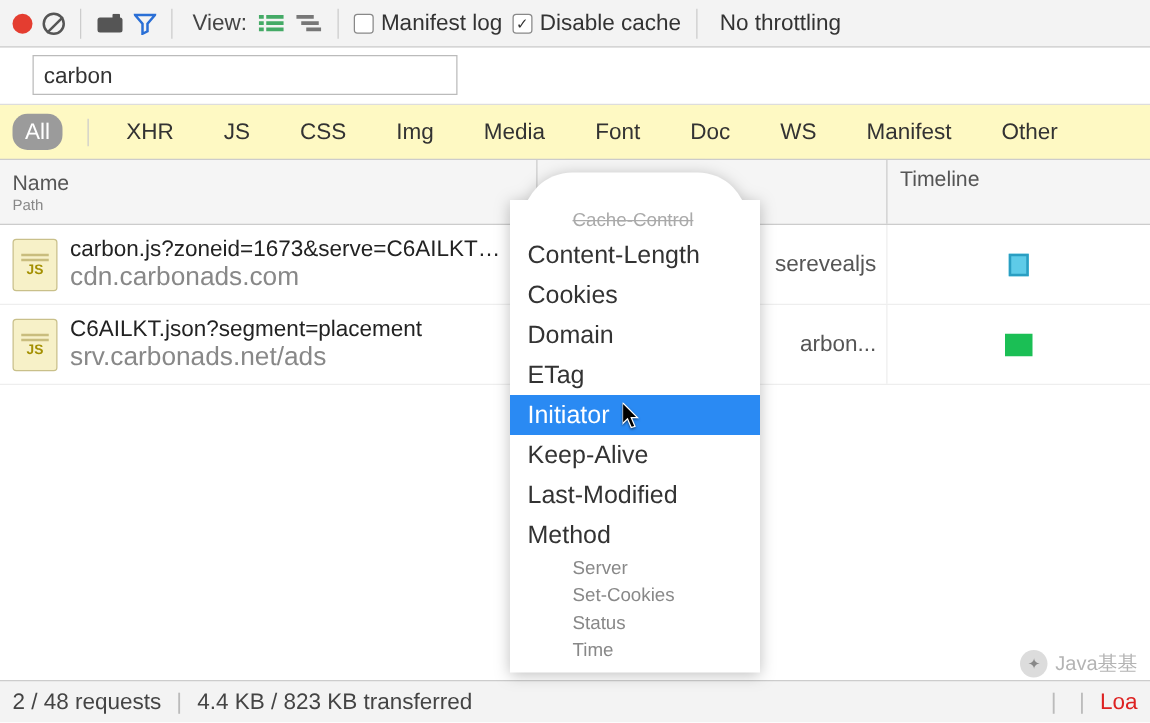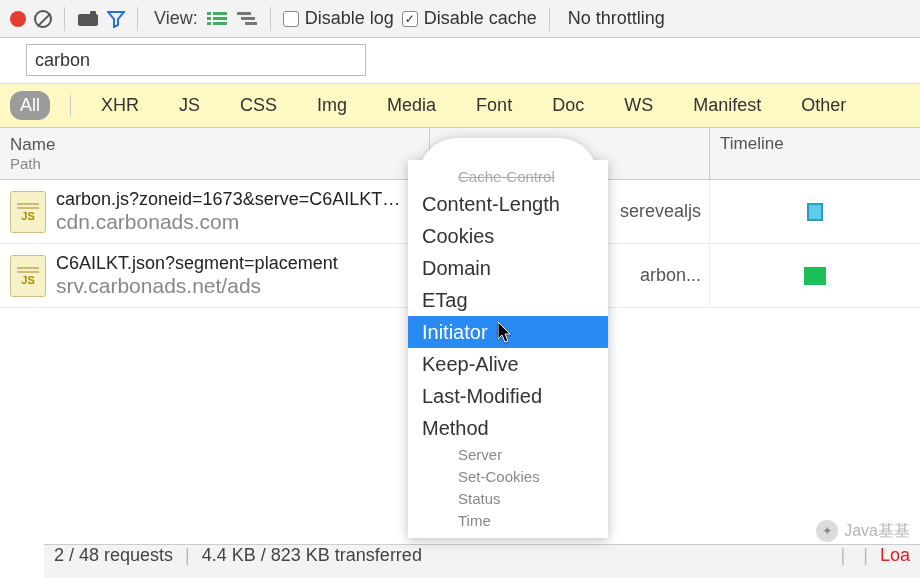--- a/index.html
+++ b/index.html
@@ -74,21 +74,21 @@
   
   .grid-header {
     display:flex;
     height: 52px;
     border-bottom: 1px solid #ccc;
     background:#f5f5f5;
     font-size: 17px;
     color:#555;
   }
   .col-name { width: 430px; padding: 4px 10px; border-right:1px solid #ccc; display:flex; flex-direction:column; justify-content:center; }
-  .col-name .sub { font-size: 15px; color:#888; }
+  .col-name .sub { font-size: 12px; color:#888; }
   .col-mid { flex:1; border-right:1px solid #ccc; }
   .col-timeline { width: 210px; padding: 6px 10px; }
 
   .rows { position:relative; }
   .row { display:flex; height:64px; border-bottom:1px solid #eee; }
   .row .c1 { width:430px; display:flex; align-items:center; gap:10px; padding:6px 10px; border-right:1px solid #eee;}
   .row .c2 { flex:1; border-right:1px solid #eee; display:flex; align-items:center; padding:0 8px; color:#555;}
   .row .c3 { width:210px; display:flex; align-items:center; justify-content:center; }
   .js-badge {
     width:36px; height:42px; border:1px solid #c9c08a; background:#f7f1c8; display:flex; flex-direction:column; align-items:center; justify-content:center; font-size:10px; color:#a38f00; border-radius:3px;
@@ -100,22 +100,22 @@
   .name-block .p { font-size:21px; color:#888; }
 
   .tl-bar { height:18px; }
   .tl-a { width:16px; background:#5ecbe8; border:2px solid #2a9ec2; }
   .tl-b { width:22px; background:#1bbf55; }
 
   
   .status {
     position:absolute; left:0; right:0; bottom:0; height:34px;
     border-top:1px solid #ccc; background:#f3f3f3;
-    display:flex; padding:0 10px; gap:6px;
-    font-size:18px; color:#444;margin-left:44px;
+    display:flex; align-items:center; padding:0 10px; gap:6px;
+    font-size:18px; color:#444;
   }
   .status .pipe { color:#bbb; padding:0 6px; }
   .status .dom { color:#2b4fd6; }
   .status .loa { color:#d22; }
 
   .watermark {
     position:absolute; right:10px; bottom:36px; font-size:16px; color:#b4b4b4;
     display:flex; align-items:center; gap:6px;
   }
   .wm-icon{width:22px;height:22px;border-radius:50%;background:#dcdcdc;display:flex;align-items:center;justify-content:center;color:#888;font-size:12px;}
@@ -177,21 +177,21 @@
   <span class="view-btn">
     <svg width="20" height="16">
         <rect x="0" y="1" width="14" height="3" fill="#777"></rect>
         <rect x="4" y="6" width="14" height="3" fill="#777"></rect>
         <rect x="8" y="11" width="12" height="3" fill="#777"></rect>
       </svg>
   </span>
   <span class="sep"></span>
   <label class="checkbox">
     <span class="box"></span>
-    <span>Disable log</span>
+    <span>Manifest log</span>
   </label>
   <label class="checkbox">
     <span class="box checked"></span>
     <span>Disable cache</span>
   </label>
   <span class="sep"></span>
   <span class="throttle">No throttling</span>
 </div>
 
 <div class="filter-row">

